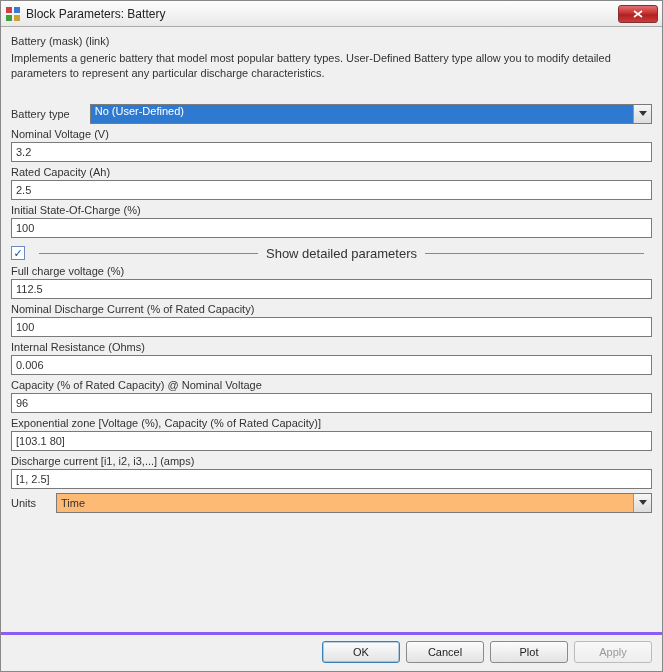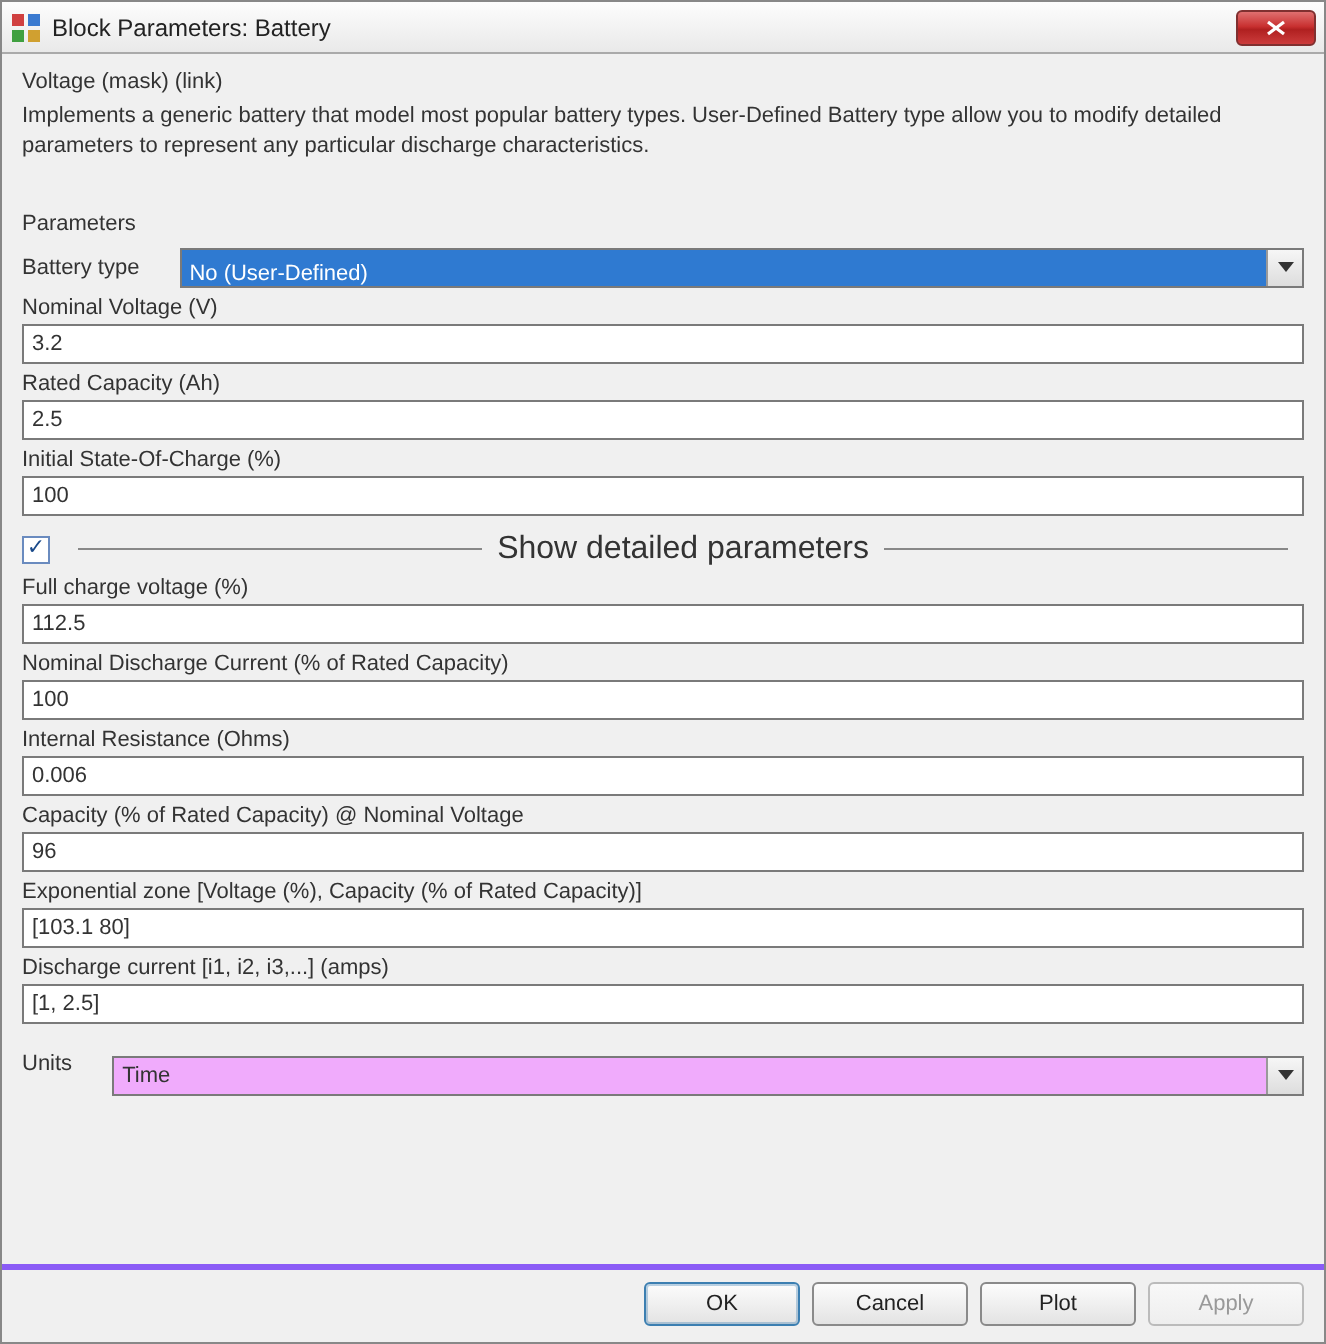--- a/index.html
+++ b/index.html
@@ -93,36 +93,35 @@
     margin-bottom: 4px;
   }
   .select-sel {
     flex: 1;
     height: 20px;
     background: #2f7ad1;
     color: #fff;
     border: 1px solid #7a7a7a;
     padding: 0 4px;
     display: flex;
-    align-items: flex-end;
+    align-items: flex-start;
     position: relative;
     font-size: 11px;
   }
   .select-plain {
     flex: 1;
     height: 20px;
-    background: #f0abfc;
+    background: #fdba74;
     border: 1px solid #7a7a7a;
     padding: 0 4px;
     display: flex;
     align-items: center;
     position: relative;
     font-size: 11px;
     color: #333;
-    margin-top: 12px;
   }
   .dd-btn {
     position: absolute;
     right: 0; top: 0;
     width: 18px; height: 100%;
     background: linear-gradient(to bottom,#f6f6f6,#ddd);
     border-left: 1px solid #999;
     display: flex;
     align-items: center;
     justify-content: center;
@@ -165,21 +164,21 @@
     color: #1a4a8a;
     line-height: 1;
   }
   .hr-line {
     flex: 1;
     height: 1px;
     background: #888;
     margin: 0 8px;
   }
   .show-text {
-    font-size: 16px;
+    font-size: 13px;
     color: #333;
     white-space: nowrap;
   }
   .btnbar {
     border-top: 3px solid #8b5cf6;
     padding: 6px 10px 8px 0;
     display: flex;
     justify-content: flex-end;
     gap: 6px;
     background: #f0f0f0;
@@ -229,24 +228,23 @@
     <span class="title-text">Block Parameters: Battery</span>
     <div class="close-btn">
       <svg width="10" height="8" viewBox="0 0 10 8">
         <path d="M1 1 L9 7 M9 1 L1 7" stroke="#fff" stroke-width="1.6"></path>
       </svg>
     </div>
   </div>
 
   <div class="content">
 
-    <div class="section-head">Voltage (mask) (link)</div>
+    <div class="section-head">Battery (mask) (link)</div>
     <div class="desc">Implements a generic battery that model most popular battery types. User-Defined Battery type allow you to modify detailed parameters  to represent any particular discharge characteristics.</div>
 
-    <div class="params-head">Parameters</div>
 
     <div class="row">
       <span class="inline-label">Battery type</span>
       <div class="select-sel">
         <span>No (User-Defined)</span>
         <div class="dd-btn"></div>
       </div>
     </div>
 
     <div class="field">

